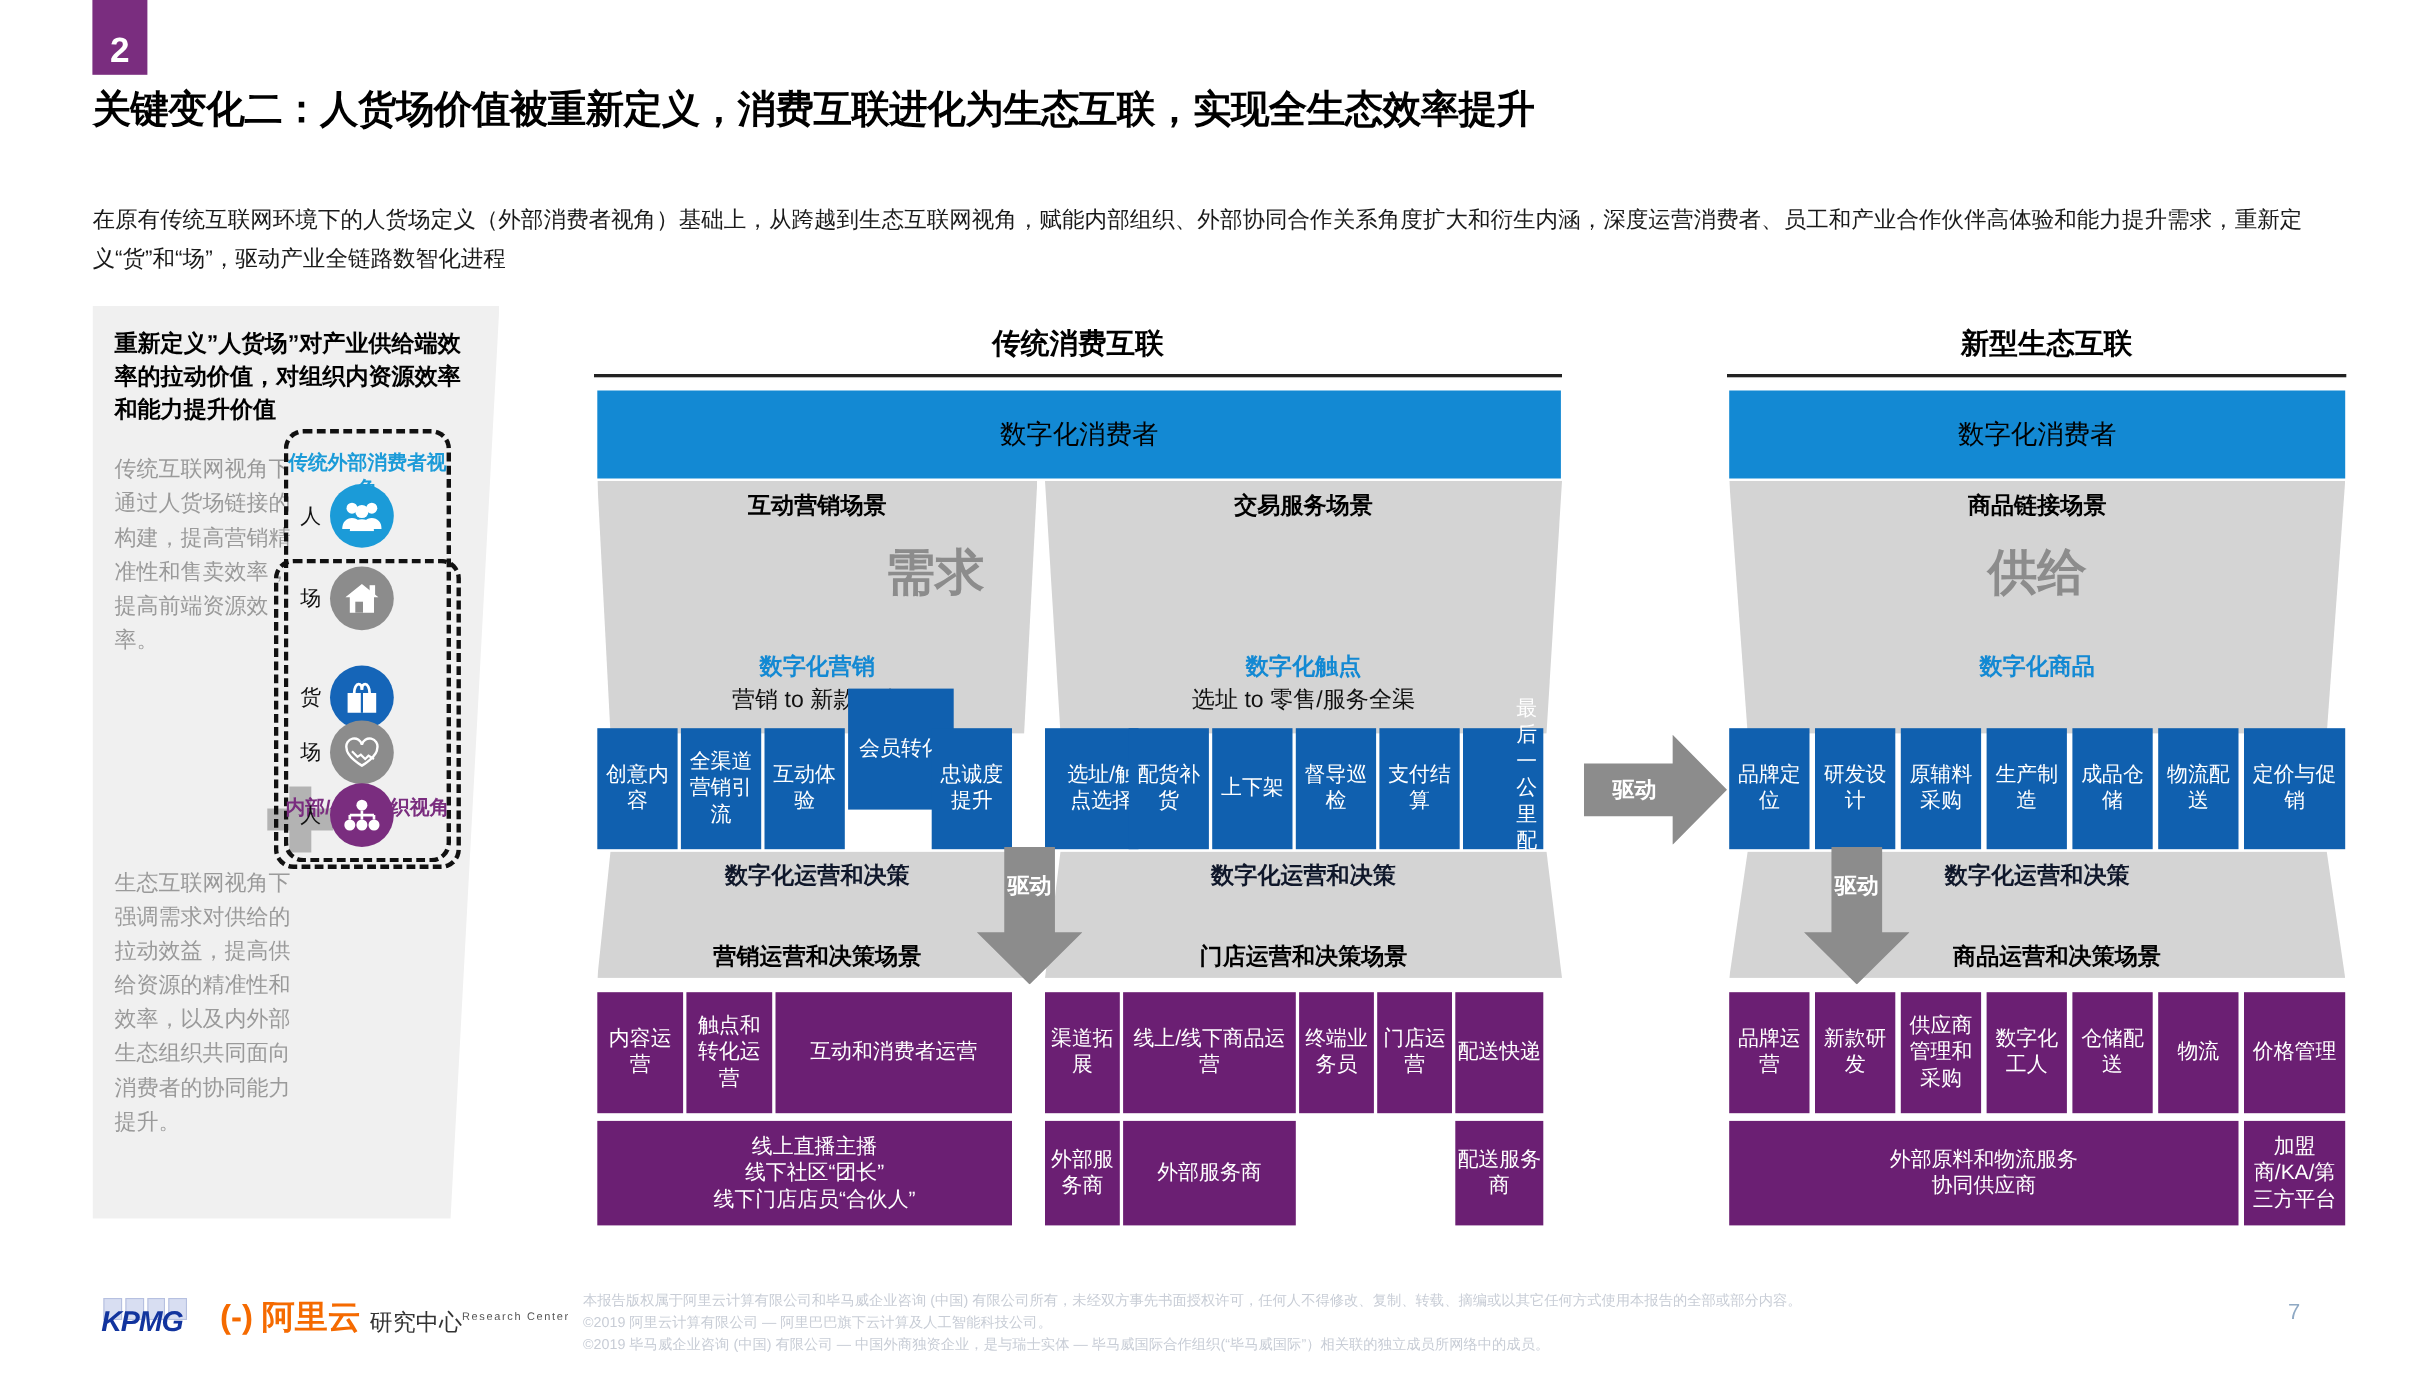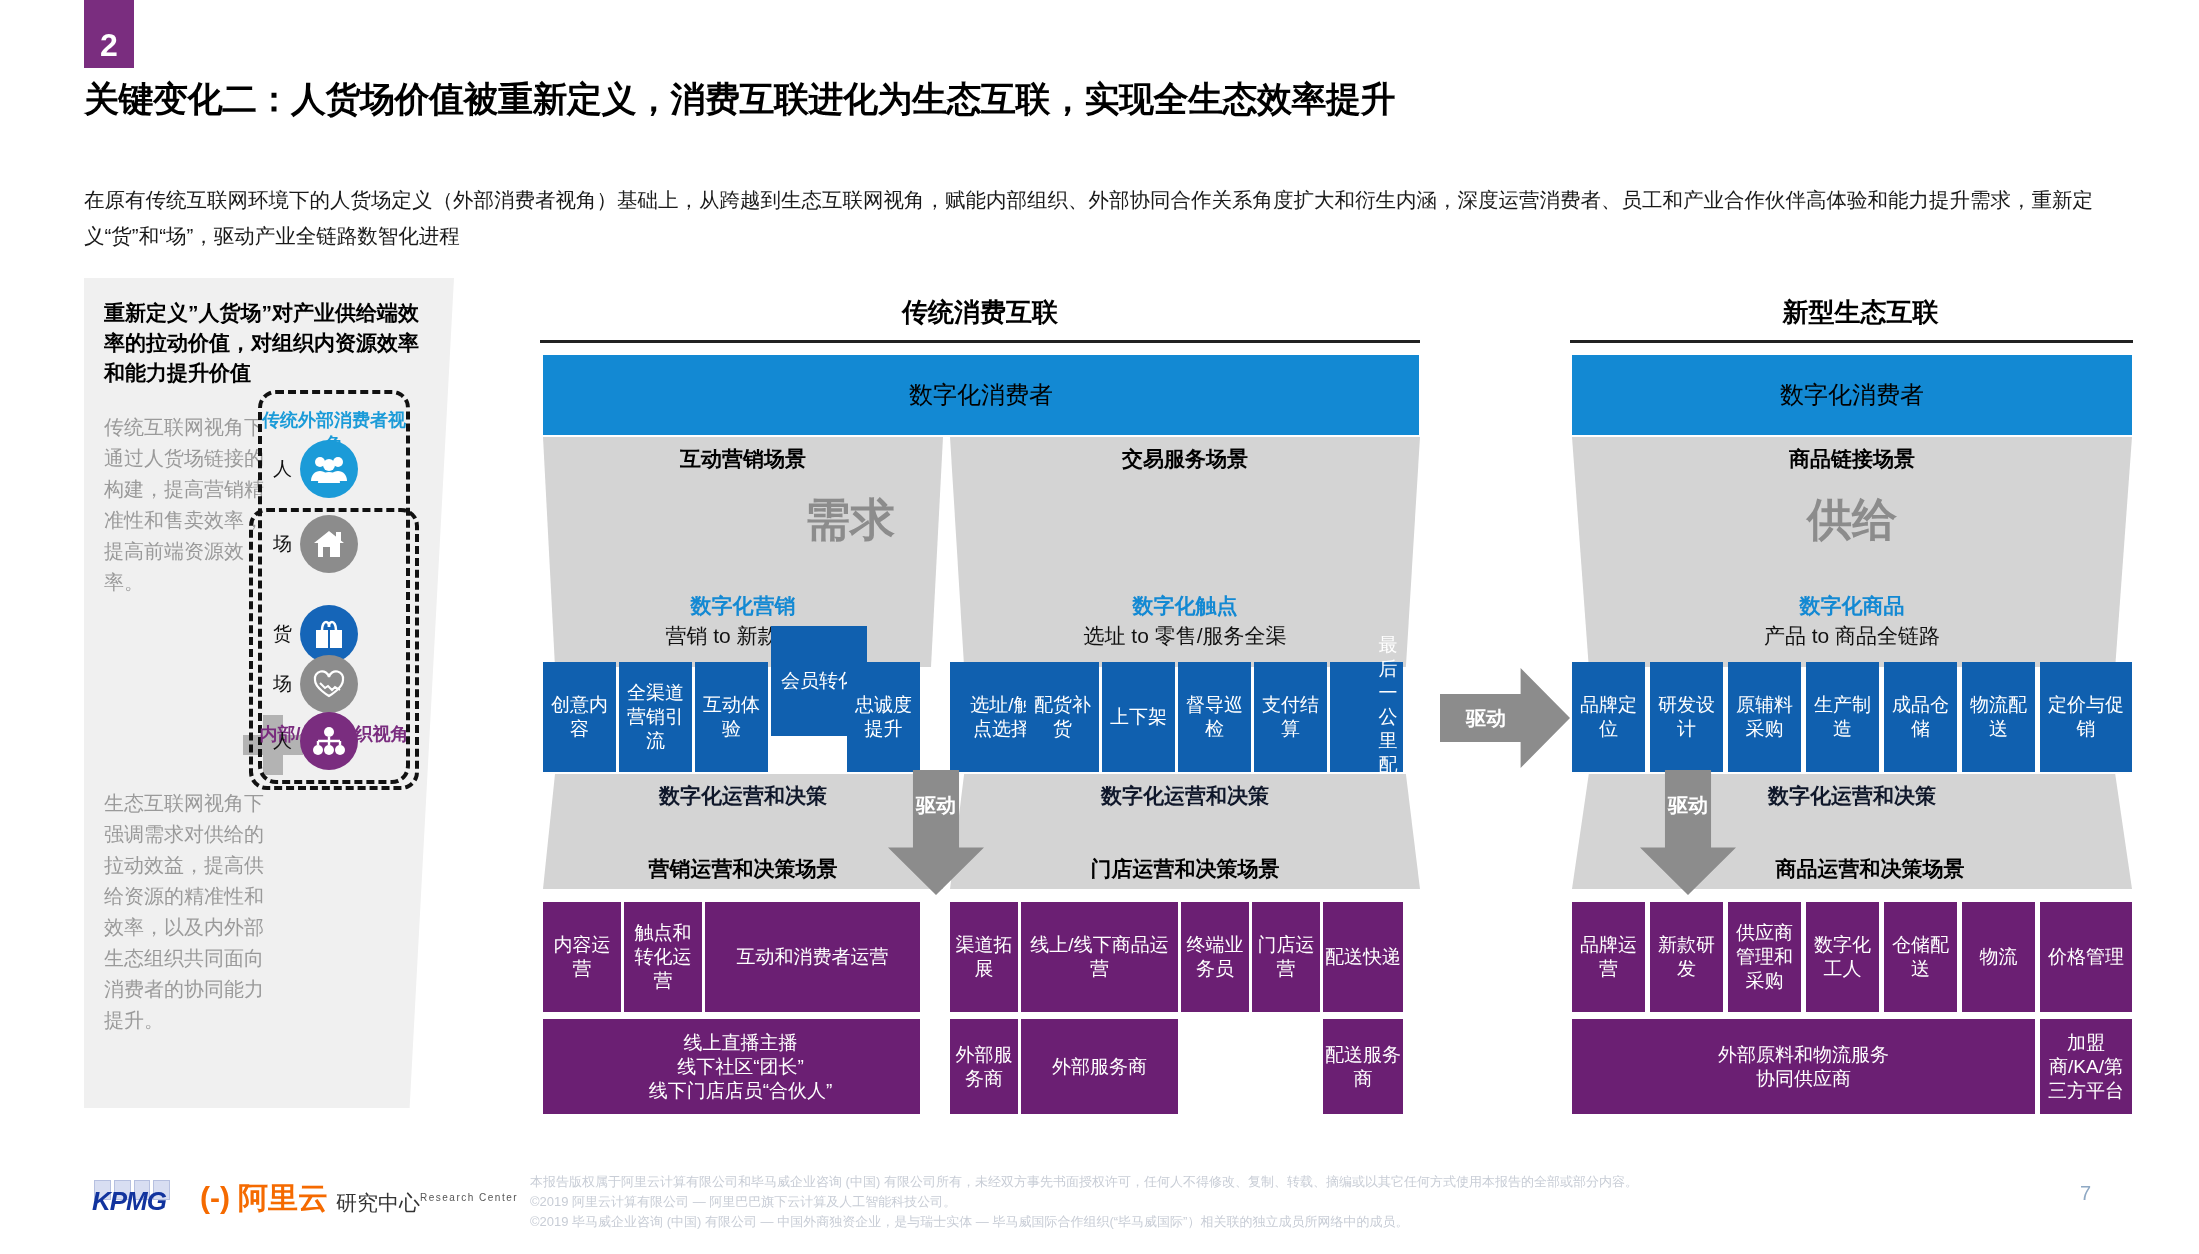--- a/index.html
+++ b/index.html
@@ -354,21 +354,20 @@
 
   <div class="col-head" style="left:1588px; top:295px; width:545px;">新型生态互联</div>
   <div class="col-rule" style="left:1570px; top:340px; width:563px;"></div>
 
   <div class="bluebar" style="left:1572px; top:355px; width:560px; height:80px;">数字化消费者</div>
 
   <div class="hourglass hg-top" style="left:1572px; top:437px; width:560px; height:230px;"></div>
   <div class="scene-label" style="left:1572px; top:445px; width:560px;">商品链接场景</div>
   <div class="big-word" style="left:1572px; top:490px; width:560px;">供给</div>
   <div class="sub-blue" style="left:1572px; top:592px; width:560px;">数字化商品</div>
-  <div class="sub-black" style="left:1572px; top:622px; width:560px;">产品 to 商品全链路</div>
 
   <div class="tile blue" style="left:1572px; top:662px; width:73px; height:110px;">品牌定位</div>
   <div class="tile blue" style="left:1650px; top:662px; width:73px; height:110px;">研发设计</div>
   <div class="tile blue" style="left:1728px; top:662px; width:73px; height:110px;">原辅料采购</div>
   <div class="tile blue" style="left:1806px; top:662px; width:73px; height:110px;">生产制造</div>
   <div class="tile blue" style="left:1884px; top:662px; width:73px; height:110px;">成品仓储</div>
   <div class="tile blue" style="left:1962px; top:662px; width:73px; height:110px;">物流配送</div>
   <div class="tile blue" style="left:2040px; top:662px; width:92px; height:110px;">定价与促销</div>
 
   <div class="hourglass hg-bot" style="left:1572px; top:774px; width:560px; height:115px;"></div>

